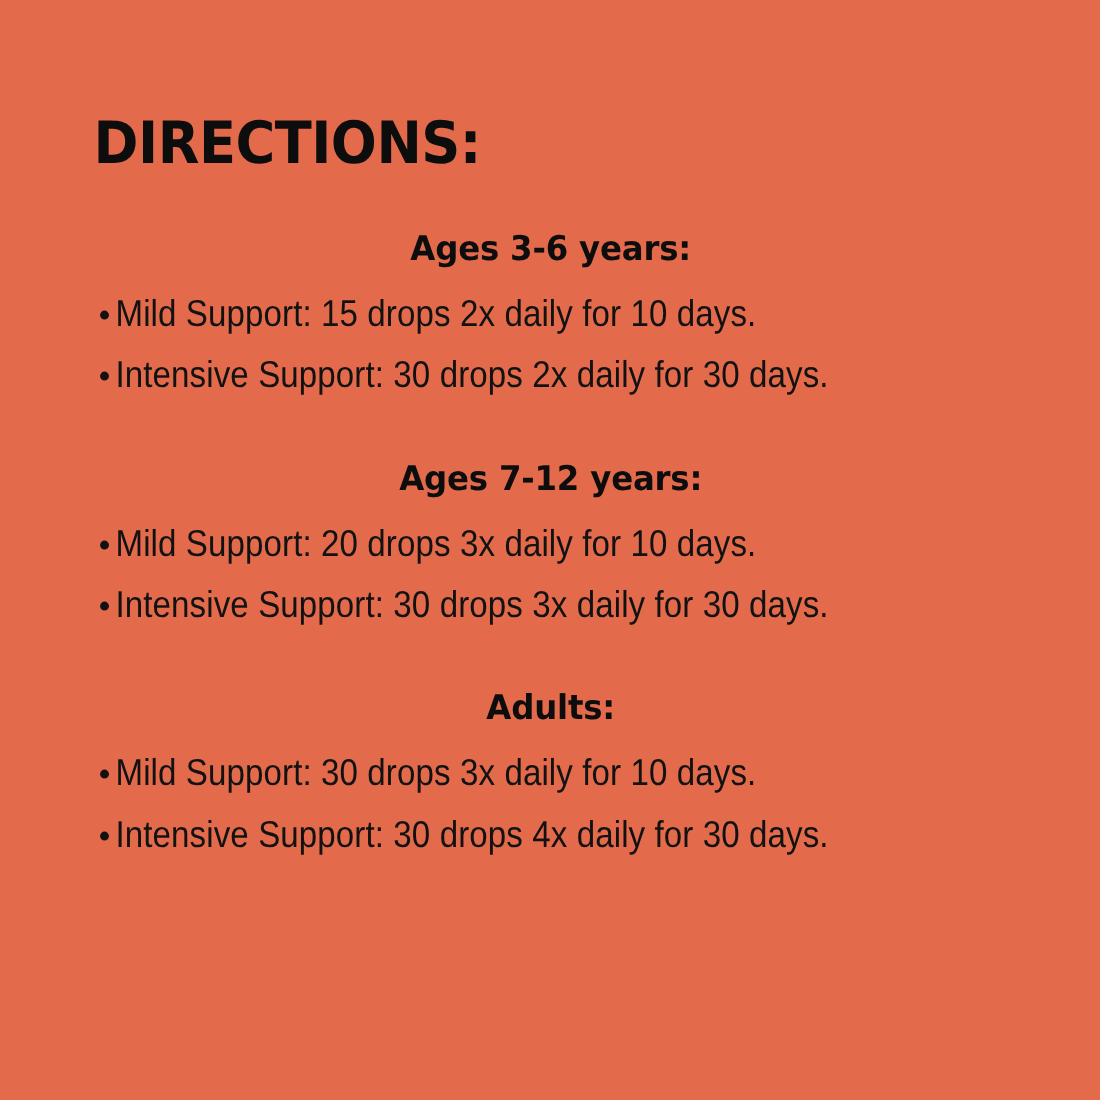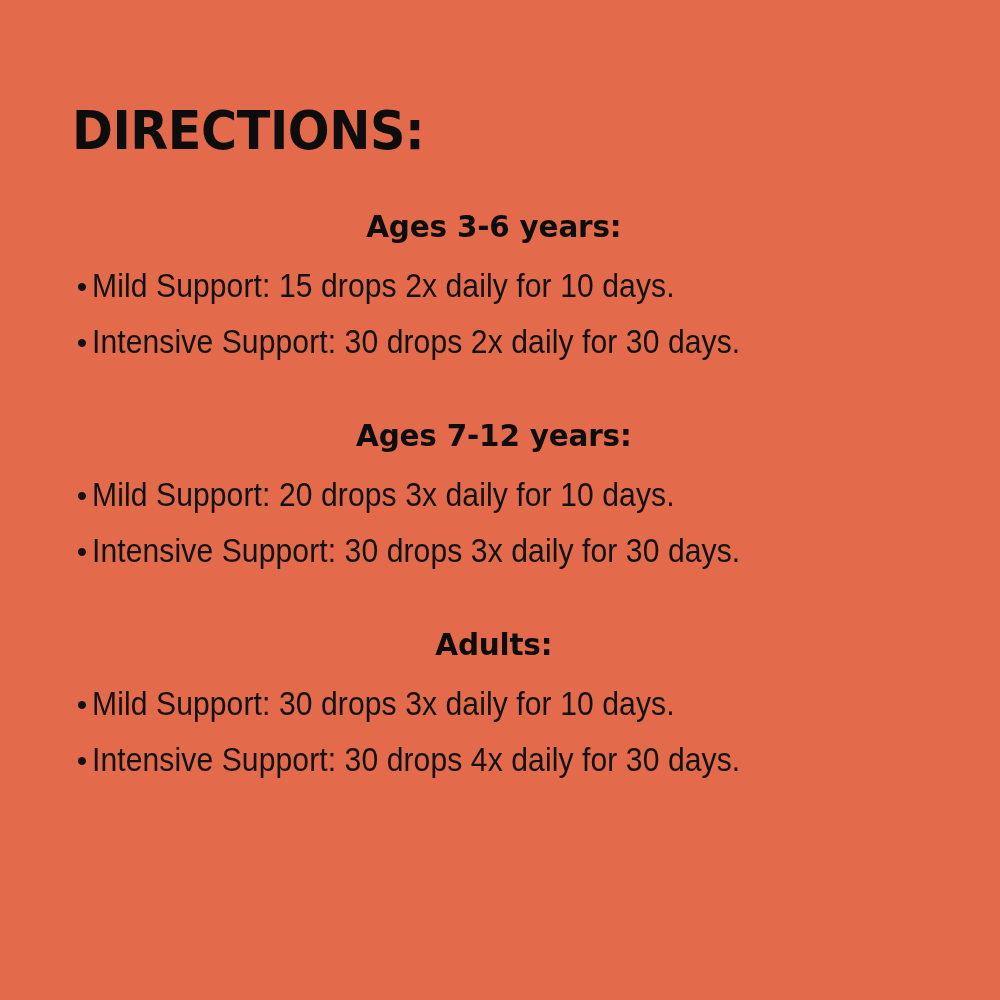--- a/index.html
+++ b/index.html
@@ -17,21 +17,21 @@
   }
 
   #panel {
     position: absolute;
     inset: 0;
     background: #e36b4c;
   }
 
   #content {
     position: absolute;
-    left: 72px;
+    left: 85px;
     top: 104px;
     right: 40px;
   }
 
   
   .page-title {
     font-family: "DejaVu Sans", sans-serif;
     font-weight: 700;
     font-size: 53px;
     line-height: 1.0;

